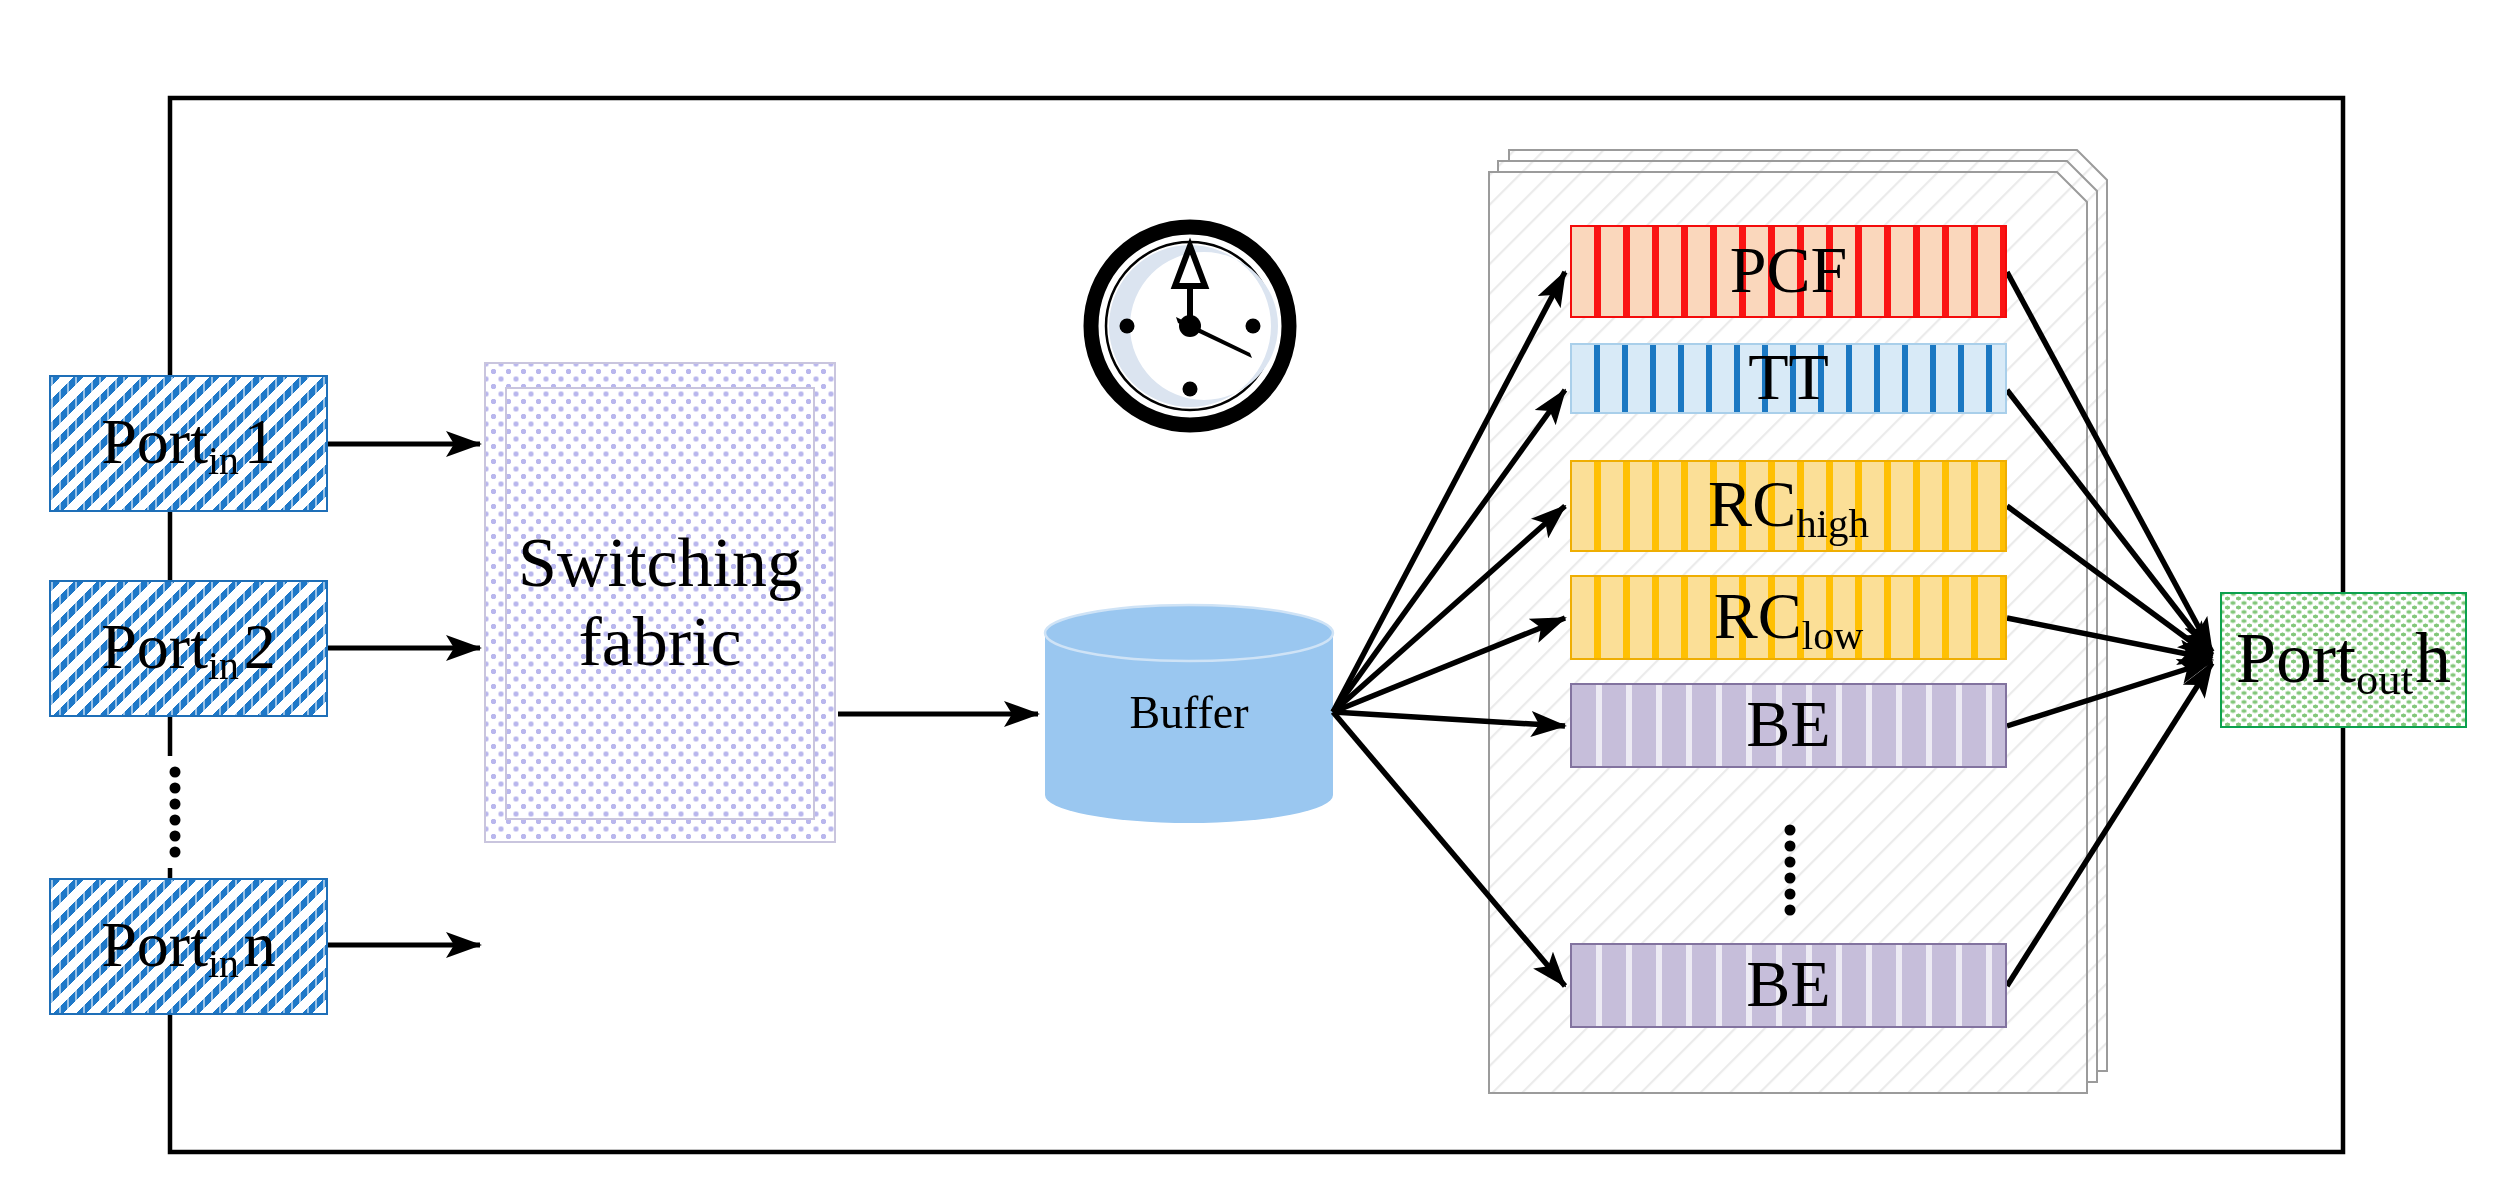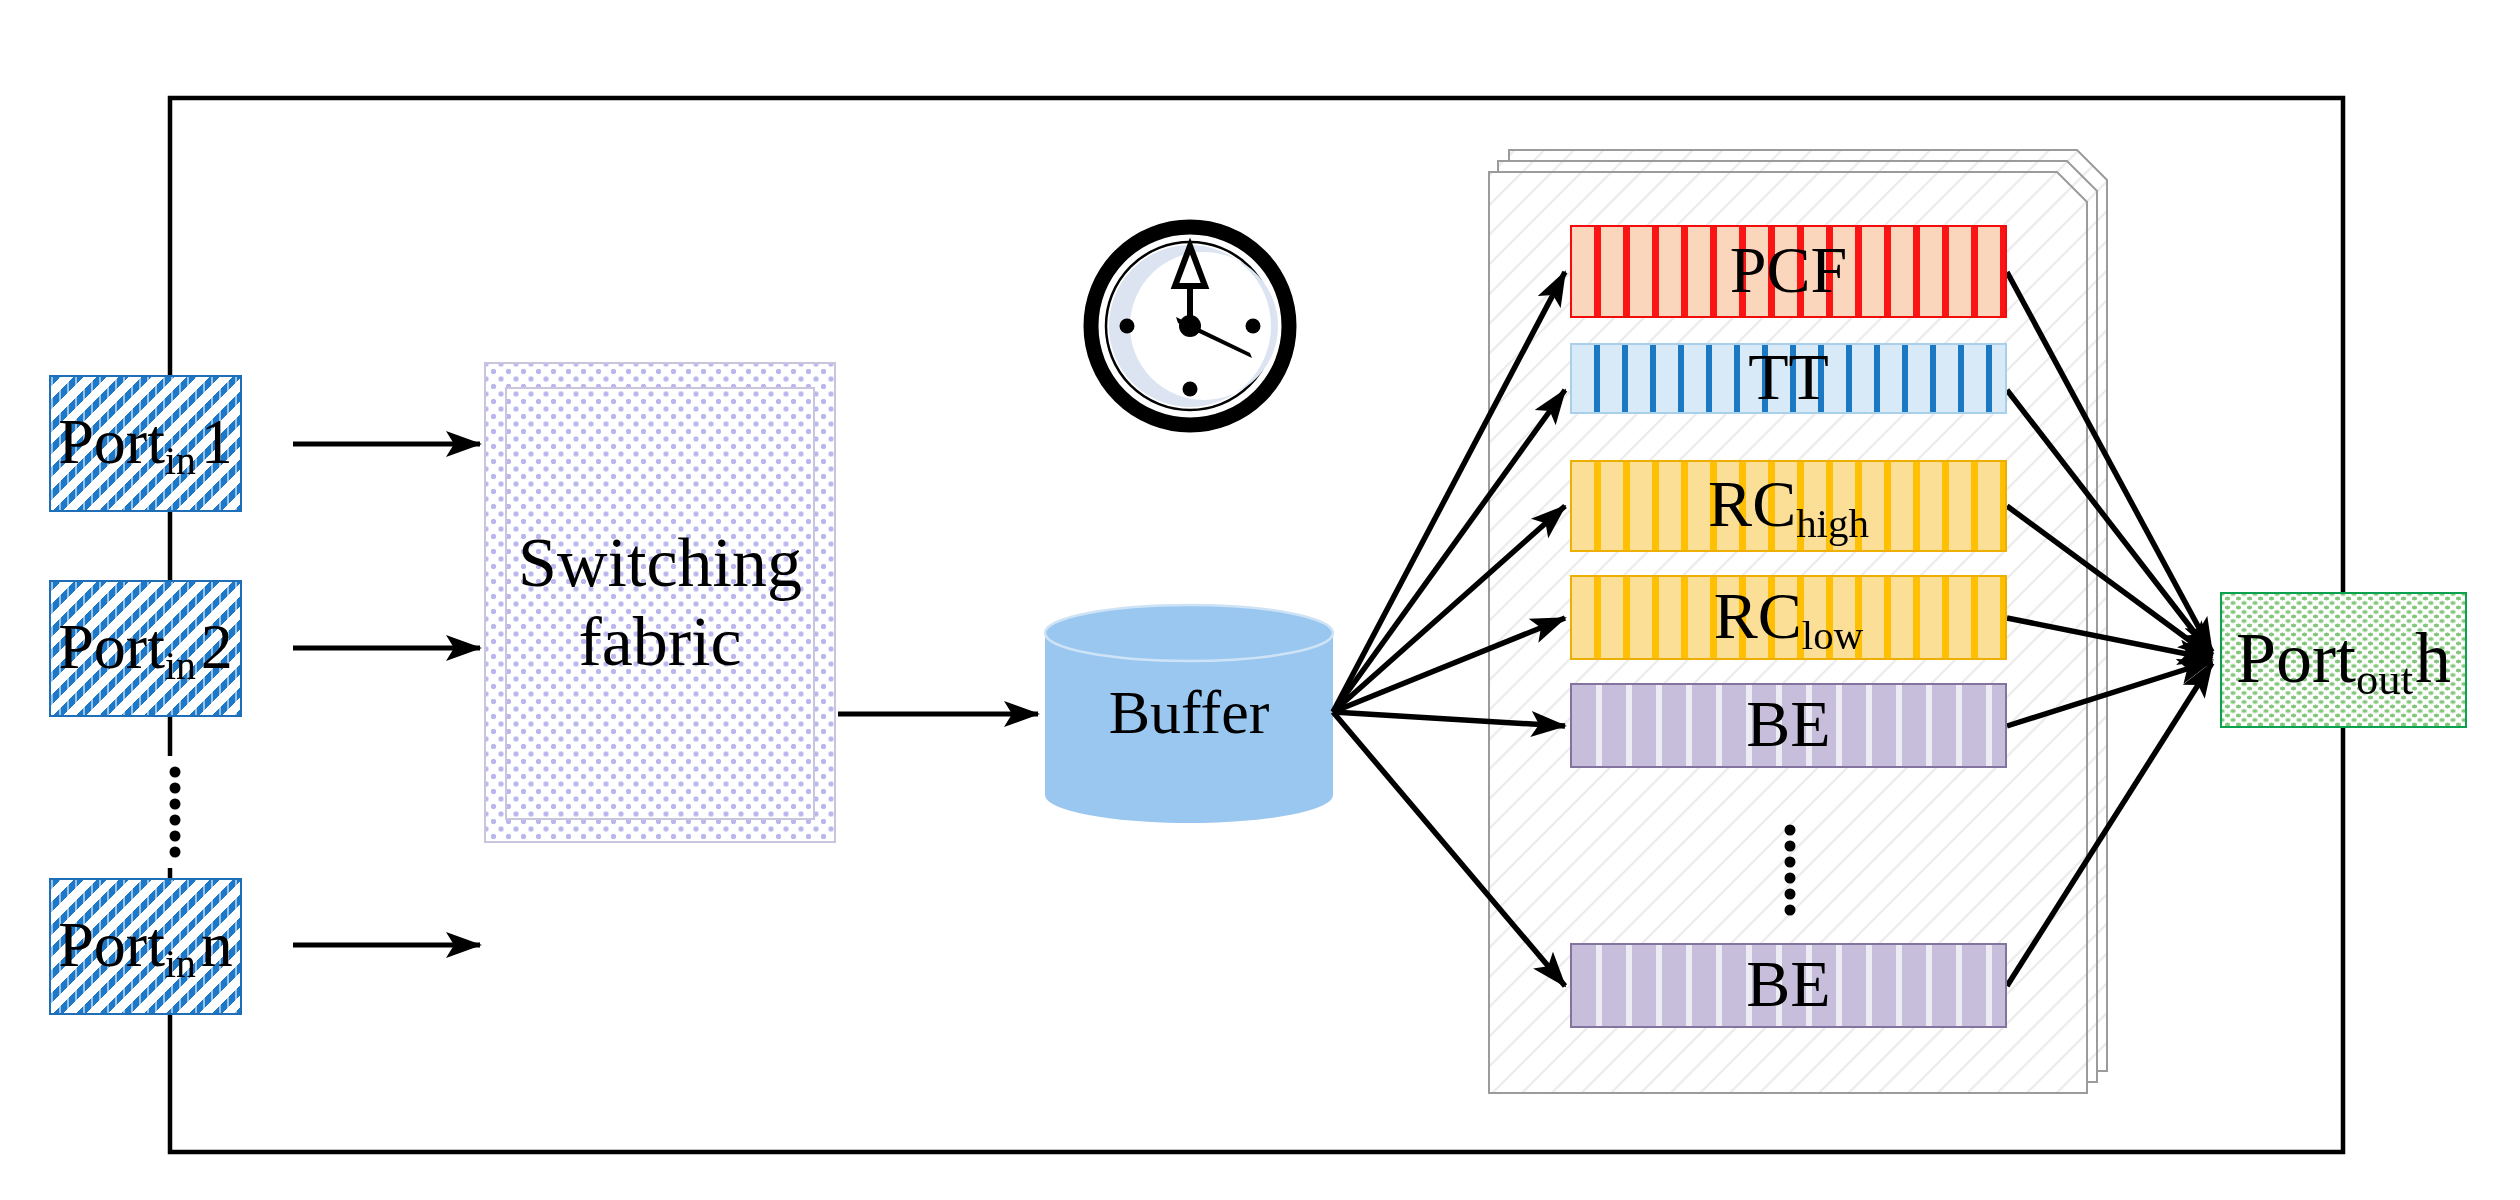--- a/index.html
+++ b/index.html
@@ -5,41 +5,41 @@
   html,body{margin:0;padding:0;background:#fff;}
   .stage{position:relative;width:2520px;height:1200px;background:#ffffff;overflow:hidden;
          font-family:"Liberation Serif","DejaVu Serif",serif;color:#000;}
   .stage svg.underlay{position:absolute;left:0;top:0;z-index:2;}
   .abs{position:absolute;box-sizing:border-box;}
   .lbl{display:flex;align-items:center;justify-content:center;white-space:nowrap;}
   .sub{font-size:0.62em;vertical-align:-0.28em;line-height:1;}
   .num{margin-left:5px;}
   
   .port-in{
-    z-index:3;width:193px;height:137px;left:49px;
+    z-index:3;width:279px;height:137px;left:49px;
     border:2.5px solid #1E6FB8;
     background-color:#fff;
     background-image:
       repeating-linear-gradient(90deg, rgba(255,255,255,.55) 0 2px, rgba(255,255,255,0) 2px 8px),
       repeating-linear-gradient(135deg, #1E78C8 0 7px, #ffffff 7px 16px);
     font-size:64px;
   }
   
   .fabric{
     z-index:3;left:484px;top:362px;width:352px;height:481px;
     border:2px solid #C9C5DE;background-color:#fff;
     background-image:
       radial-gradient(#B9B7ED 2.4px, rgba(255,255,255,0) 3px),
       radial-gradient(#B9B7ED 2.4px, rgba(255,255,255,0) 3px);
     background-size:15px 15px;background-position:0 0,7.5px 7.5px;
   }
   .fabric-inner{position:absolute;left:19px;top:23px;right:19px;bottom:21px;border:2px solid #C9C5DE;}
   .fabric-label{position:absolute;inset:0;display:flex;flex-direction:column;align-items:center;justify-content:center;
     font-size:70px;line-height:1.12;}
-  .buffer-label{z-index:3;left:1045px;top:664px;width:288px;height:96px;font-size:62px;}
+  .buffer-label{z-index:3;left:1045px;top:664px;width:288px;height:96px;font-size:46px;}
   
   .queue{z-index:3;left:1570px;width:437px;font-size:66px;}
   .q-pcf{border:2.5px solid #F40B0B;
     background:repeating-linear-gradient(90deg,#FAD7BC 0 22px,#FA1414 22px 29px);}
   .q-tt{border:2px solid #A9CFEA;
     background:repeating-linear-gradient(90deg,#D8EAF7 0 22px,#1B78C2 22px 28px);}
   .q-rc{border:2.5px solid #EFAE02;
     background:repeating-linear-gradient(90deg,#FBDF97 0 22px,#FFC003 22px 29px);}
   .q-be{border:2px solid #82739F;
     background:repeating-linear-gradient(90deg,#C6BEDA 0 24px,#EDEBF4 24px 30px);}

